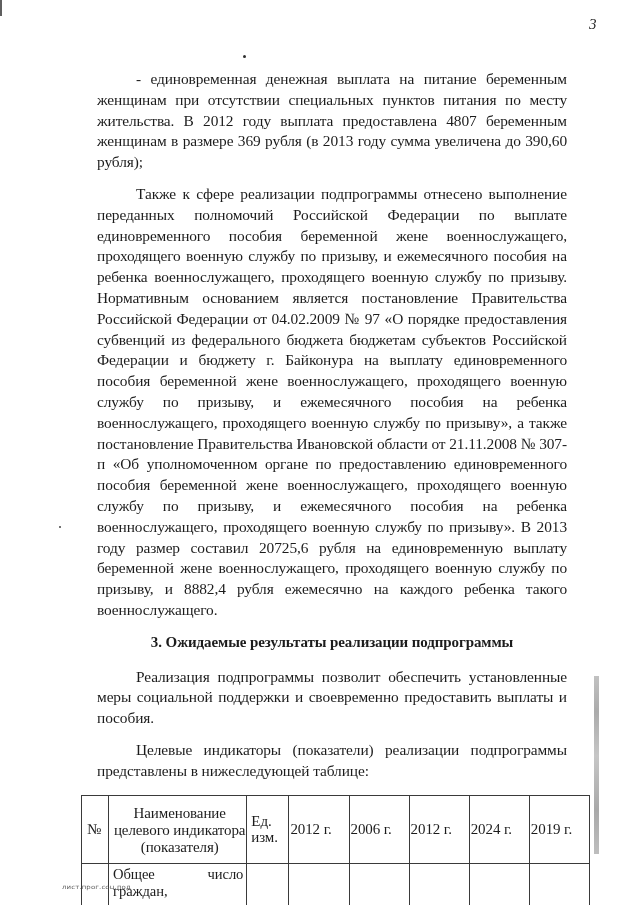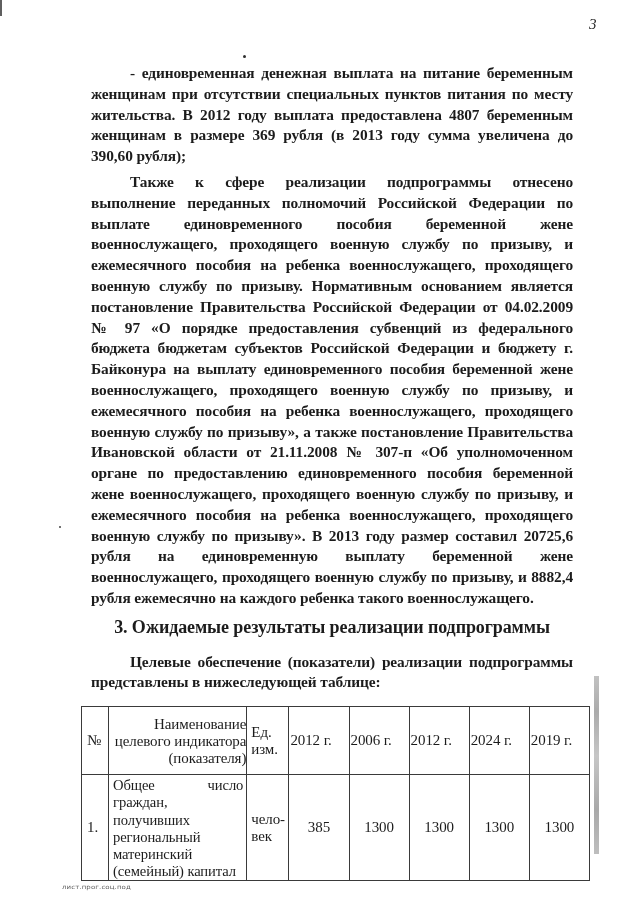--- a/index.html
+++ b/index.html
@@ -17,40 +17,40 @@
   .page-number{
     position:absolute;left:589px;top:16px;
     font-size:15px;font-style:italic;color:#222;
   }
   .content{
     position:absolute;left:86px;top:58px;width:492px;
     font-size:15.4px;line-height:20.8px;
     text-align:justify;
     letter-spacing:-0.1px;
   }
-  .para{margin:5px;text-indent:39px;font-weight:bold;}
+  .para{margin:11px;text-indent:39px;}
   .heading{
     margin:8px 0 14px 0;
-    font-size:18px;font-weight:bold;
+    font-size:15px;font-weight:bold;
     text-align:center;text-indent:0;
   }
   table.indicators{
     border-collapse:collapse;table-layout:fixed;
     width:509px;margin:13px 0 0 -5px;
     font-size:15px;
   }
   table.indicators, table.indicators th, table.indicators td{
     border:1.6px solid #3a3a3a;
   }
   table.indicators th{font-weight:normal;}
   .hdr-row{height:68px;}
   .data-row{height:105px;}
   .c-num{padding:0 2px 0 5px;text-align:left;vertical-align:middle;}
   .c-name{
-    padding:2px 0 0 4px;text-align:right;vertical-align:middle;
+    padding:2px 0 0 4px;text-align:center;vertical-align:middle;
     line-height:17px;
   }
   .c-name-data{
     padding:2px 3px 0 4px;text-align:justify;vertical-align:top;
     line-height:17.2px;font-size:14.6px;
   }
   .c-unit{padding:0 2px 0 4px;text-align:left;vertical-align:middle;line-height:16.5px;}
   .c-year{text-align:left;vertical-align:middle;}
   .c-val{text-align:center;vertical-align:middle;}
   .footer-marker{
@@ -75,21 +75,22 @@
 <body>
 
 <div class="page">
 
   <div class="page-number">3</div>
 
   <div class="content">
     <p class="para">- единовременная денежная выплата на питание беременным женщинам при отсутствии специальных пунктов питания по месту жительства. В 2012 году выплата предоставлена 4807 беременным женщинам в размере 369 рубля (в 2013 году сумма увеличена до 390,60 рубля);</p>
     <p class="para">Также к сфере реализации подпрограммы отнесено выполнение переданных полномочий Российской Федерации по выплате единовременного пособия беременной жене военнослужащего, проходящего военную службу по призыву, и ежемесячного пособия на ребенка военнослужащего, проходящего военную службу по призыву. Нормативным основанием является постановление Правительства Российской Федерации от 04.02.2009 № 97 «О порядке предоставления субвенций из федерального бюджета бюджетам субъектов Российской Федерации и бюджету г. Байконура на выплату единовременного пособия беременной жене военнослужащего, проходящего военную службу по призыву, и ежемесячного пособия на ребенка военнослужащего, проходящего военную службу по призыву», а также постановление Правительства Ивановской области от 21.11.2008 № 307-п «Об уполномоченном органе по предоставлению единовременного пособия беременной жене военнослужащего, проходящего военную службу по призыву, и ежемесячного пособия на ребенка военнослужащего, проходящего военную службу по призыву». В 2013 году размер составил 20725,6 рубля на единовременную выплату беременной жене военнослужащего, проходящего военную службу по призыву, и 8882,4 рубля ежемесячно на каждого ребенка такого военнослужащего.</p>
     <h3 class="heading">3. Ожидаемые результаты реализации подпрограммы</h3>
-    <p class="para">Целевые обеспечение (показатели) реализации подпрограммы представлены в нижеследующей таблице:</p>
+    <p class="para">Реализация подпрограммы позволит обеспечить установленные меры социальной поддержки и своевременно предоставить выплаты и пособия.</p>
+    <p class="para">Целевые индикаторы (показатели) реализации подпрограммы представлены в нижеследующей таблице:</p>
 
     <table class="indicators">
       <colgroup>
         <col style="width:27px">
           <col style="width:138px">
           <col style="width:42px">
         <col style="width:60px">
           <col style="width:60px">
           <col style="width:60px">
         <col style="width:60px">

